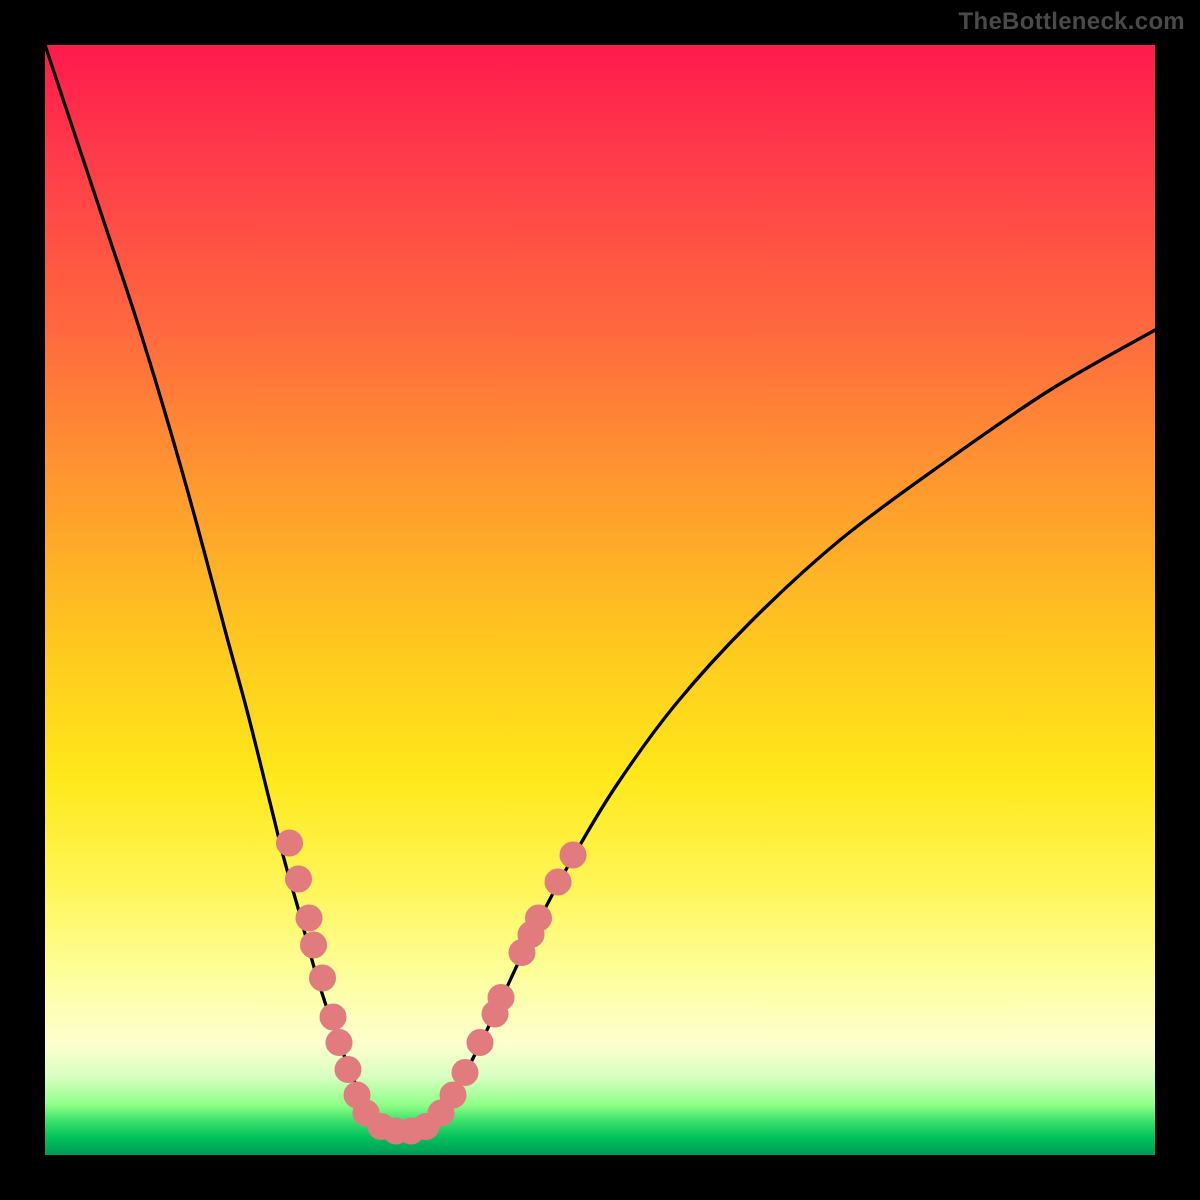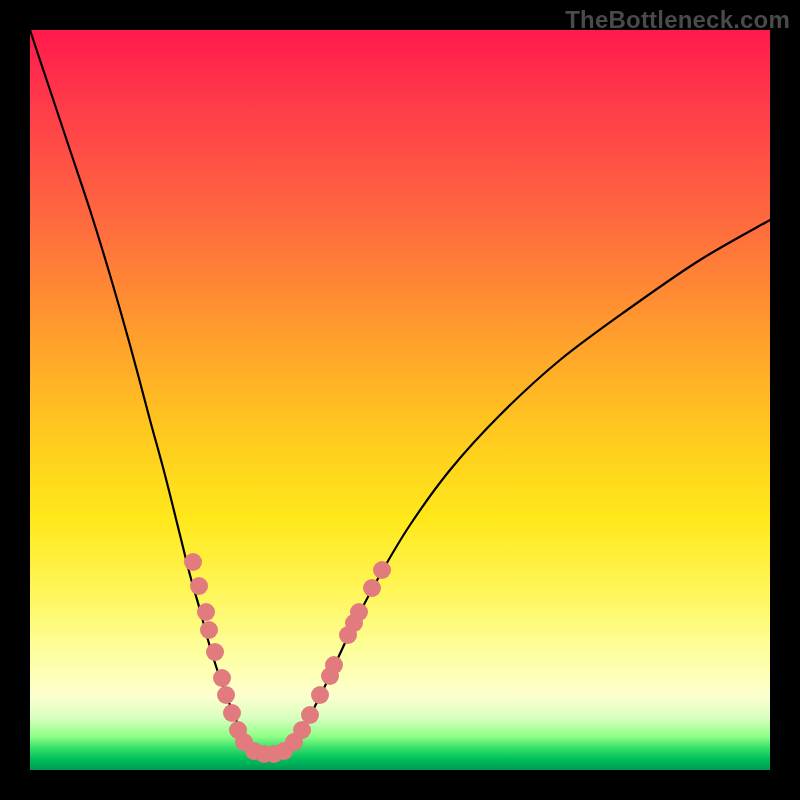--- a/index.html
+++ b/index.html
@@ -42,21 +42,21 @@
       #37e06a 97%,
       #00c05c 98.5%,
       #009a53 100%
     );
   }
   .watermark {
     position: absolute;
     top: 6px;
     right: 10px;
     color: #4a4a4a;
-    font-size: 24px;
+    font-size: 16px;
     font-weight: 600;
     letter-spacing: 0.2px;
     user-select: none;
   }
   svg.curve {
     position: absolute;
     left: 0;
     top: 0;
     width: 740px;
     height: 740px;

